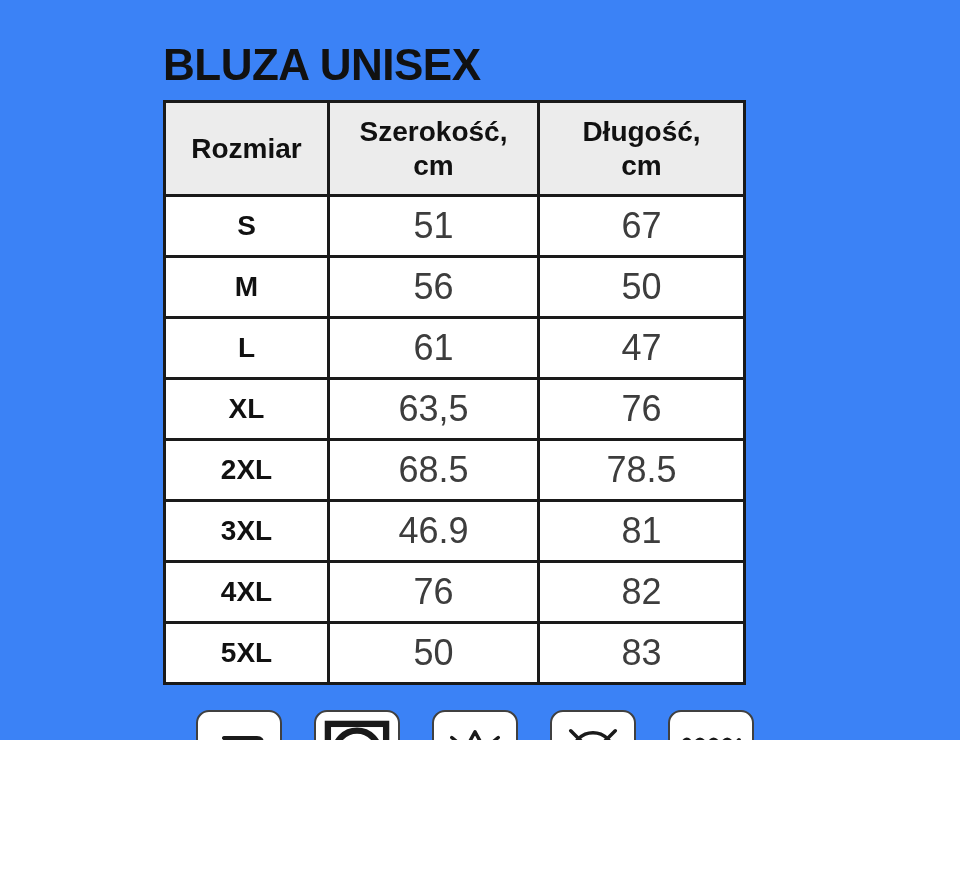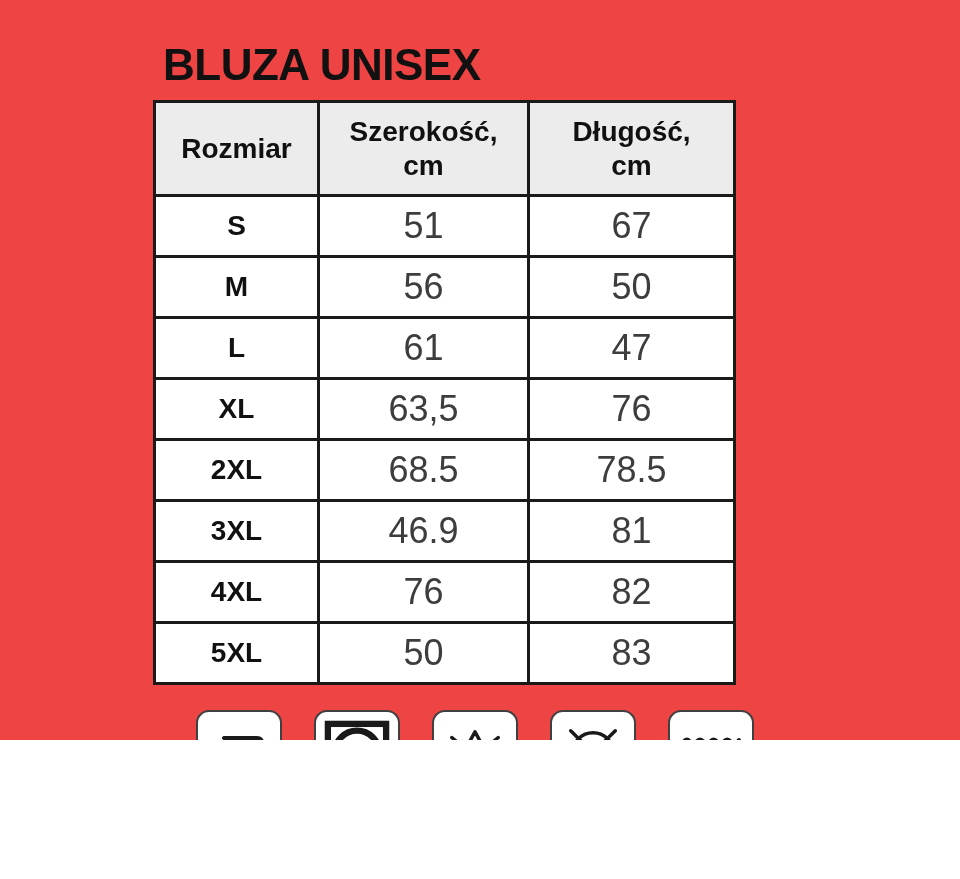--- a/index.html
+++ b/index.html
@@ -5,36 +5,36 @@
   * { box-sizing: border-box; }
   html, body { margin: 0; padding: 0; }
   body {
     width: 960px; height: 879px;
     background: #ffffff;
     font-family: "Liberation Sans", sans-serif;
   }
   .page {
     position: relative;
     width: 960px; height: 740px;
-    background: #ef4444;
+    background: #3b82f6;
     overflow: hidden;
   }
   .title {
     position: absolute;
     left: 163px; top: 40px;
     margin: 0;
     font-size: 44px;
     font-weight: 700;
     letter-spacing: -0.5px;
     color: #111111;
     white-space: nowrap;
   }
   table.size-table {
     position: absolute;
-    left: 153px; top: 100px;
+    left: 163px; top: 100px;
     border-collapse: collapse;
     table-layout: fixed;
     width: 580px;
   }
   .size-table col.c1 { width: 164px; }
   .size-table col.c2 { width: 210px; }
   .size-table col.c3 { width: 206px; }
   .size-table th, .size-table td {
     border: 3px solid #1a1a1a;
     text-align: center;

